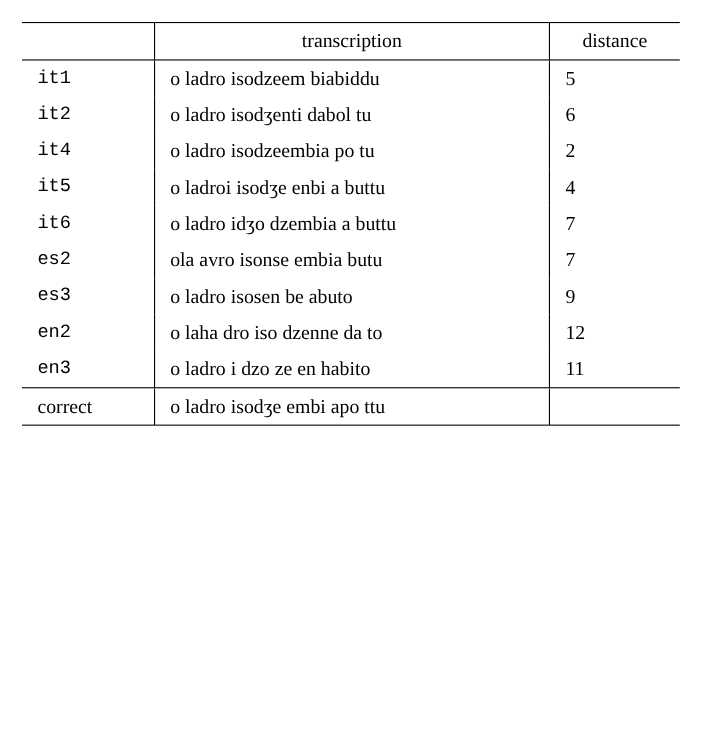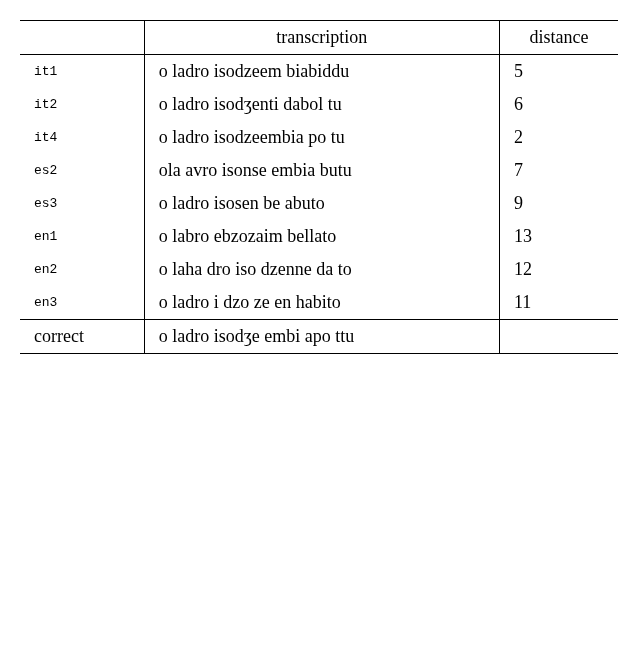--- a/index.html
+++ b/index.html
@@ -31,21 +31,21 @@
       border-bottom: 0.75px solid #000;
     }
     .vr-left {
       border-left: 0.75px solid #000;
     }
     .vr-right {
       border-right: 0.75px solid #000;
     }
     .tt {
       font-family: "Courier New", Courier, monospace;
-      font-size: 13px;
+      font-size: 17px;
     }
     td:first-child, th:first-child {
       white-space: nowrap;
     }
     td:last-child, th:last-child {
       width: 90px;
     }
   </style>
 </head>
 <body>
@@ -68,33 +68,38 @@
         <td class="tt">it2</td>
         <td class="vr-left vr-right">o ladro isodʒenti dabol tu</td>
         <td>6</td>
       </tr>
       <tr>
         <td class="tt">it4</td>
         <td class="vr-left vr-right">o ladro isodzeembia po tu</td>
         <td>2</td>
       </tr>
       <tr>
+        <td class="tt">it5</td>
+        <td class="vr-left vr-right">o ladroi isodʒe enbi a buttu</td>
+        <td>4</td>
+      </tr>
+      <tr>
+        <td class="tt">it6</td>
+        <td class="vr-left vr-right">o ladro idʒo dzembia a buttu</td>
+        <td>7</td>
+      </tr>
+      <tr>
         <td class="tt">es2</td>
         <td class="vr-left vr-right">ola avro isonse embia butu</td>
         <td>7</td>
       </tr>
       <tr>
         <td class="tt">es3</td>
         <td class="vr-left vr-right">o ladro isosen be abuto</td>
         <td>9</td>
-      </tr>
-      <tr>
-        <td class="tt">en1</td>
-        <td class="vr-left vr-right">o labro ebzozaim bellato</td>
-        <td>13</td>
       </tr>
       <tr>
         <td class="tt">en2</td>
         <td class="vr-left vr-right">o laha dro iso dzenne da to</td>
         <td>12</td>
       </tr>
       <tr class="mid-rule">
         <td class="tt">en3</td>
         <td class="vr-left vr-right">o ladro i dzo ze en habito</td>
         <td>11</td>

